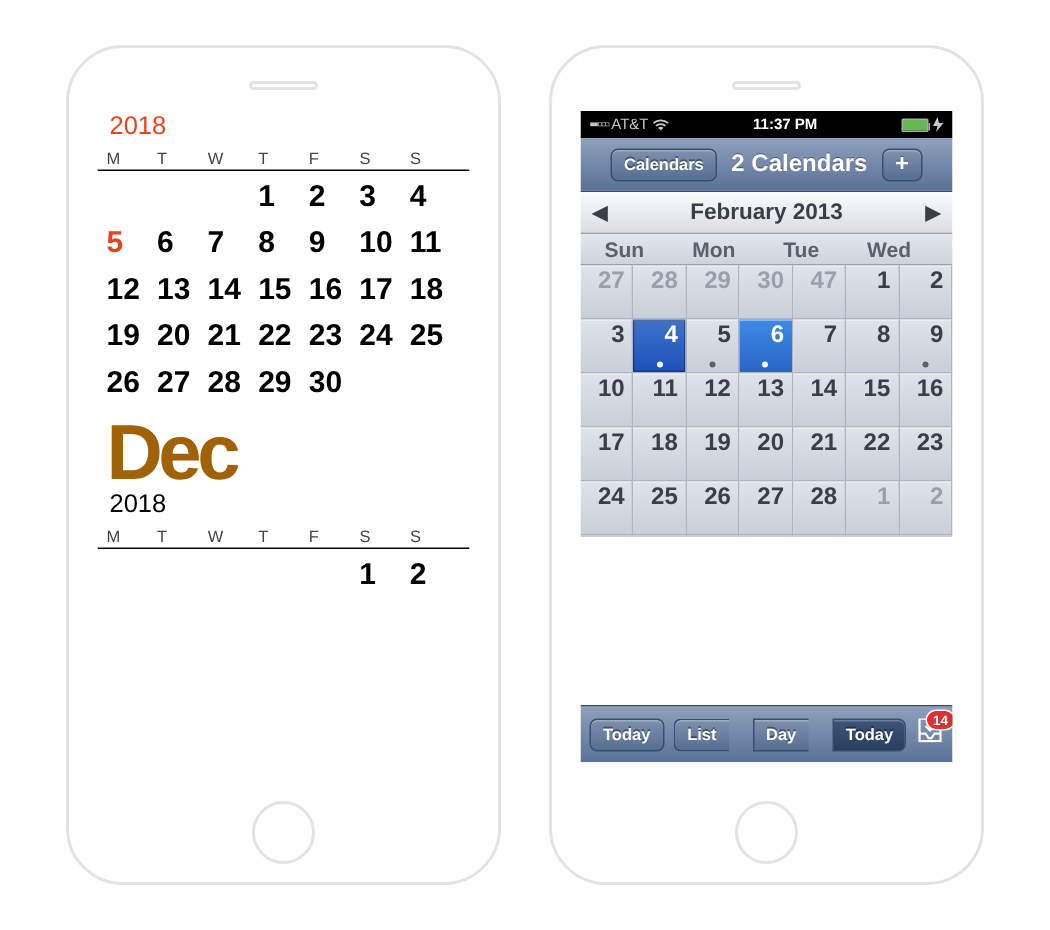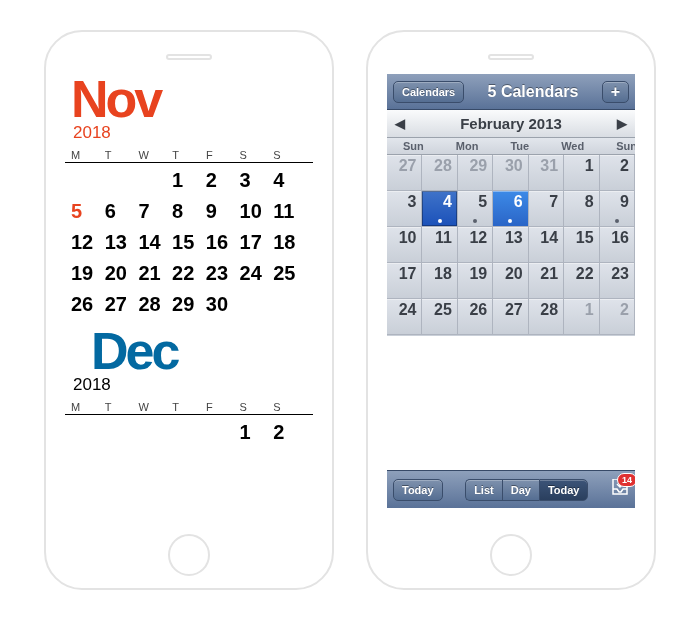--- a/index.html
+++ b/index.html
@@ -38,21 +38,21 @@
     font-size: 10px; padding: 4px 6px 2px 6px;
     font-weight: 500;
   }
   .p1-status .sig { display:flex; gap:1px; align-items:flex-end; }
   .p1-status .sig span { width:2px; background:#000; display:inline-block;}
   .p1-status .bat { width:18px; height:9px; border:1px solid #000; border-radius:2px; position:relative;}
   .p1-status .bat::after{content:"";position:absolute;right:-3px;top:2px;width:2px;height:5px;background:#000;}
   .p1-status .bat .fill{background:#000;width:100%;height:100%;}
   .p1-month-label { font-size: 52px; font-weight: 800; letter-spacing:-3px; line-height:0.9; padding: 2px 6px 0 6px;}
   .p1-nov { color:#e8431f;}
-  .p1-dec { color:#0369a1;margin-left:20px;}
+  .p1-dec { color:#a16207;}
   .p1-year { font-size: 17px; font-weight:400; padding:0 6px 4px 8px;}
   .p1-year.nov{color:#e8431f;}
   .p1-dowrow { display:flex; padding: 2px 6px 1px 6px; border-bottom:1.5px solid #000;}
   .p1-dowrow div { flex:1; font-size:11px; font-weight:400; color:#444;}
   .p1-grid { display:flex; flex-wrap:wrap; padding: 2px 6px 6px 6px;}
   .p1-grid div { flex: 0 0 14.2857%; font-size:20px; font-weight:700; line-height:1.55;}
   .p1-grid .today{color:#e8431f;}
   
   .p2-screen{background:#fff;}
   .p2-status{
@@ -63,40 +63,40 @@
   .p2-status .center{color:#fff;font-weight:600;}
   .p2-status .bat{display:flex;align-items:center;gap:3px;}
   .p2-status .batbox{width:18px;height:9px;border:1px solid #aaa;border-radius:1px;position:relative;}
   .p2-status .batbox::after{content:"";position:absolute;right:-2px;top:2px;width:1px;height:5px;background:#aaa;}
   .p2-status .batbox .f{background:#65b84f;width:100%;height:100%;}
   .p2-nav{
     height:36px;
     background:linear-gradient(#8ea0bb,#5a7298);
     border-bottom:1px solid #374a68;
     display:flex;align-items:center;justify-content:space-between;
-    padding:0 6px;
+    padding:0 20px;
   }
   .p2-nav-title{color:#fff;font-weight:700;font-size:16px;text-shadow:0 -1px 0 rgba(0,0,0,.4);}
   .p2-btn{
     background:linear-gradient(#7e91ad,#556e92);
     border:1px solid #3a4d6b;border-radius:5px;
     color:#fff;font-size:11px;font-weight:700;
     padding:4px 8px;text-shadow:0 -1px 0 rgba(0,0,0,.4);
     box-shadow:inset 0 1px 0 rgba(255,255,255,.25);
   }
   .p2-btn.plus{padding:2px 8px;font-size:16px;line-height:16px;}
   .p2-monthbar{
     height:28px;background:linear-gradient(#fafbfc,#d9dde3);
     border-bottom:1px solid #9ba2ac;
     display:flex;align-items:center;justify-content:space-between;
     padding:0 8px;font-size:15px;font-weight:700;color:#3a3f47;
   }
   .p2-monthbar .arrow{color:#3a3f47;font-size:13px;}
   .p2-dow{display:flex;background:linear-gradient(#e2e6ec,#cfd4dc);border-bottom:1px solid #9ba2ac;}
-  .p2-dow div{flex:1;text-align:center;font-size:11px;color:#5a606c;padding:2px 16px;font-weight:600;}
+  .p2-dow div{flex:1;text-align:center;font-size:14px;color:#5a606c;padding:2px 16px;font-weight:600;}
   .p2-cal{display:flex;flex-wrap:wrap;}
   .p2-cell{
     flex:0 0 14.2857%;height:36px;
     background:linear-gradient(#dfe3ea,#c9cfd8);
     border-right:1px solid #aeb4bf;border-bottom:1px solid #aeb4bf;
     position:relative;font-size:16px;font-weight:700;color:#3a3f47;
     text-align:right;padding:2px 5px 0 0;
     box-shadow:inset 0 1px 0 rgba(255,255,255,.4);
   }
   .p2-cell.dim{color:#9aa0ab;}
@@ -111,40 +111,39 @@
     width:4px;height:4px;border-radius:50%;}
   .p2-cell.sel .dot,.p2-cell.today .dot{background:#fff;}
   .p2-cell .dot.dark{background:#5a606c;}
   .p2-bottom-space{height:86px;background:#fff;border-top:1px solid #c9cfd8;}
   .p2-toolbar{
     position:absolute;bottom:0;left:0;right:0;height:38px;
     background:linear-gradient(#8ea0bb,#5a7298);
     border-top:1px solid #374a68;
     display:flex;align-items:center;gap:6px;padding:0 6px;
   }
-  .p2-seg{display:flex;flex:1;justify-content:center;gap:0;}
+  .p2-seg{display:flex;flex:1;justify-content:center;gap:16px;}
   .p2-seg .p2-btn{border-radius:0;border-right:none;}
   .p2-seg .p2-btn:first-child{border-radius:5px 0 0 5px;}
   .p2-seg .p2-btn:last-child{border-radius:0 5px 5px 0;border-right:1px solid #3a4d6b;}
   .p2-seg .p2-btn.active{background:linear-gradient(#3c5478,#2a3f5e);}
   .p2-inbox{position:relative;color:#fff;font-size:18px;}
   .p2-badge{
     position:absolute;top:-6px;right:-8px;background:#e03131;color:#fff;
     font-size:9px;font-weight:700;border-radius:8px;padding:1px 4px;
     border:1px solid #fff;
   }
 </style>
 </head>
 <body>
 
 <div class="phone">
   <div class="speaker"></div>
   <div class="screen">
     <div id="p1-months">
-        <div class="p1-month-label p1-nov">Nov</div>
         <div class="p1-year nov">2018</div>
         <div class="p1-dowrow">
           <div>M</div>
           <div>T</div>
           <div>W</div>
           <div>T</div>
           <div>F</div>
           <div>S</div>
           <div>S</div>
         </div>
@@ -206,23 +205,40 @@
           <div>2</div>
         </div>
       </div>
   </div>
   <div class="home-btn"></div>
 </div>
 
 <div class="phone">
   <div class="speaker"></div>
   <div class="screen p2-screen">
+    <div class="p2-status">
+      <div>
+        <span style="letter-spacing:-1px">▪▪▫▫▫ </span><span>AT&amp;T</span>
+        <svg width="11" height="8" viewBox="0 0 12 9" style="vertical-align:middle">
+            <path d="M6 9 L4 7 A3 3 0 0 1 8 7 Z M2 5 A6 6 0 0 1 10 5 L9 6 A4.5 4.5 0 0 0 3 6 Z M0 3 A9 9 0 0 1 12 3 L11 4 A7.5 7.5 0 0 0 1 4 Z" fill="#c8c8c8"></path>
+          </svg>
+      </div>
+      <div class="center">11:37 PM</div>
+      <div class="bat">
+        <div class="batbox">
+            <div class="f"></div>
+          </div>
+        <svg width="7" height="10" viewBox="0 0 7 10">
+            <path d="M3 0 L0 6 L3 6 L2 10 L7 4 L4 4 Z" fill="#c8c8c8"></path>
+          </svg>
+      </div>
+    </div>
     <div class="p2-nav">
       <div class="p2-btn">Calendars</div>
-      <div class="p2-nav-title">5 Calendars</div>
+      <div class="p2-nav-title">2 Calendars</div>
       <div class="p2-btn plus">+</div>
     </div>
     <div class="p2-monthbar">
       <span class="arrow">◀</span>
       <span>February 2013</span>
       <span class="arrow">▶</span>
     </div>
     <div class="p2-dow" id="p2-dow">
         <div>Sun</div>
         <div>Mon</div>
@@ -230,21 +246,21 @@
         <div>Wed</div>
         <div>Sun</div>
         <div>Tue</div>
         <div>Sun</div>
       </div>
     <div class="p2-cal" id="p2-cal">
         <div class="p2-cell dim">27</div>
         <div class="p2-cell dim">28</div>
         <div class="p2-cell dim">29</div>
         <div class="p2-cell dim">30</div>
-        <div class="p2-cell dim">31</div>
+        <div class="p2-cell dim">47</div>
         <div class="p2-cell">1</div>
         <div class="p2-cell">2</div>
         <div class="p2-cell">3</div>
         <div class="p2-cell sel">4<span class="dot"></span></div>
         <div class="p2-cell">5<span class="dot dark"></span></div>
         <div class="p2-cell today">6<span class="dot"></span></div>
         <div class="p2-cell">7</div>
         <div class="p2-cell">8</div>
         <div class="p2-cell">9<span class="dot dark"></span></div>
         <div class="p2-cell">10</div>

